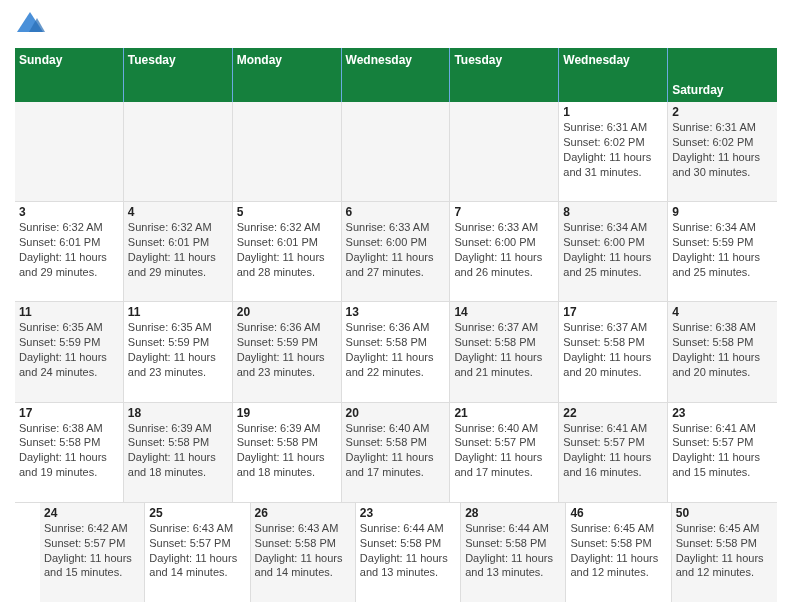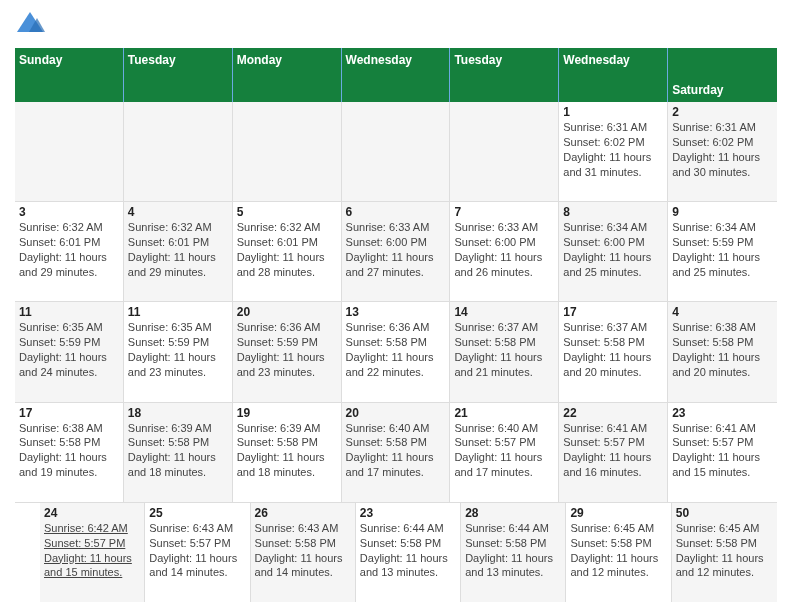--- a/index.html
+++ b/index.html
@@ -293,21 +293,21 @@
           <div class="cal-cell">
             <span class="day-num">23</span>
             <div class="cell-text" style="white-space: pre-line;">Sunrise: 6:41 AM
 Sunset: 5:57 PM
 Daylight: 11 hours and 15 minutes.</div>
           </div>
         </div>
         <div class="cal-row">
           <div class="cal-cell shaded">
             <span class="day-num">24</span>
-            <div class="cell-text" style="white-space: pre-line; text-decoration: underline;">Sunrise: 6:42 AM
+            <div class="cell-text" style="white-space: pre-line;">Sunrise: 6:42 AM
 Sunset: 5:57 PM
 Daylight: 11 hours and 15 minutes.</div>
           </div>
           <div class="cal-cell">
             <span class="day-num">25</span>
             <div class="cell-text" style="white-space: pre-line;">Sunrise: 6:43 AM
 Sunset: 5:57 PM
 Daylight: 11 hours and 14 minutes.</div>
           </div>
           <div class="cal-cell shaded">
@@ -322,21 +322,21 @@
 Sunset: 5:58 PM
 Daylight: 11 hours and 13 minutes.</div>
           </div>
           <div class="cal-cell shaded">
             <span class="day-num">28</span>
             <div class="cell-text" style="white-space: pre-line;">Sunrise: 6:44 AM
 Sunset: 5:58 PM
 Daylight: 11 hours and 13 minutes.</div>
           </div>
           <div class="cal-cell">
-            <span class="day-num">29</span>
+            <span class="day-num">46</span>
             <div class="cell-text" style="white-space: pre-line;">Sunrise: 6:45 AM
 Sunset: 5:58 PM
 Daylight: 11 hours and 12 minutes.</div>
           </div>
           <div class="cal-cell shaded">
             <span class="day-num">50</span>
             <div class="cell-text" style="white-space: pre-line;">Sunrise: 6:45 AM
 Sunset: 5:58 PM
 Daylight: 11 hours and 12 minutes.</div>
           </div>

